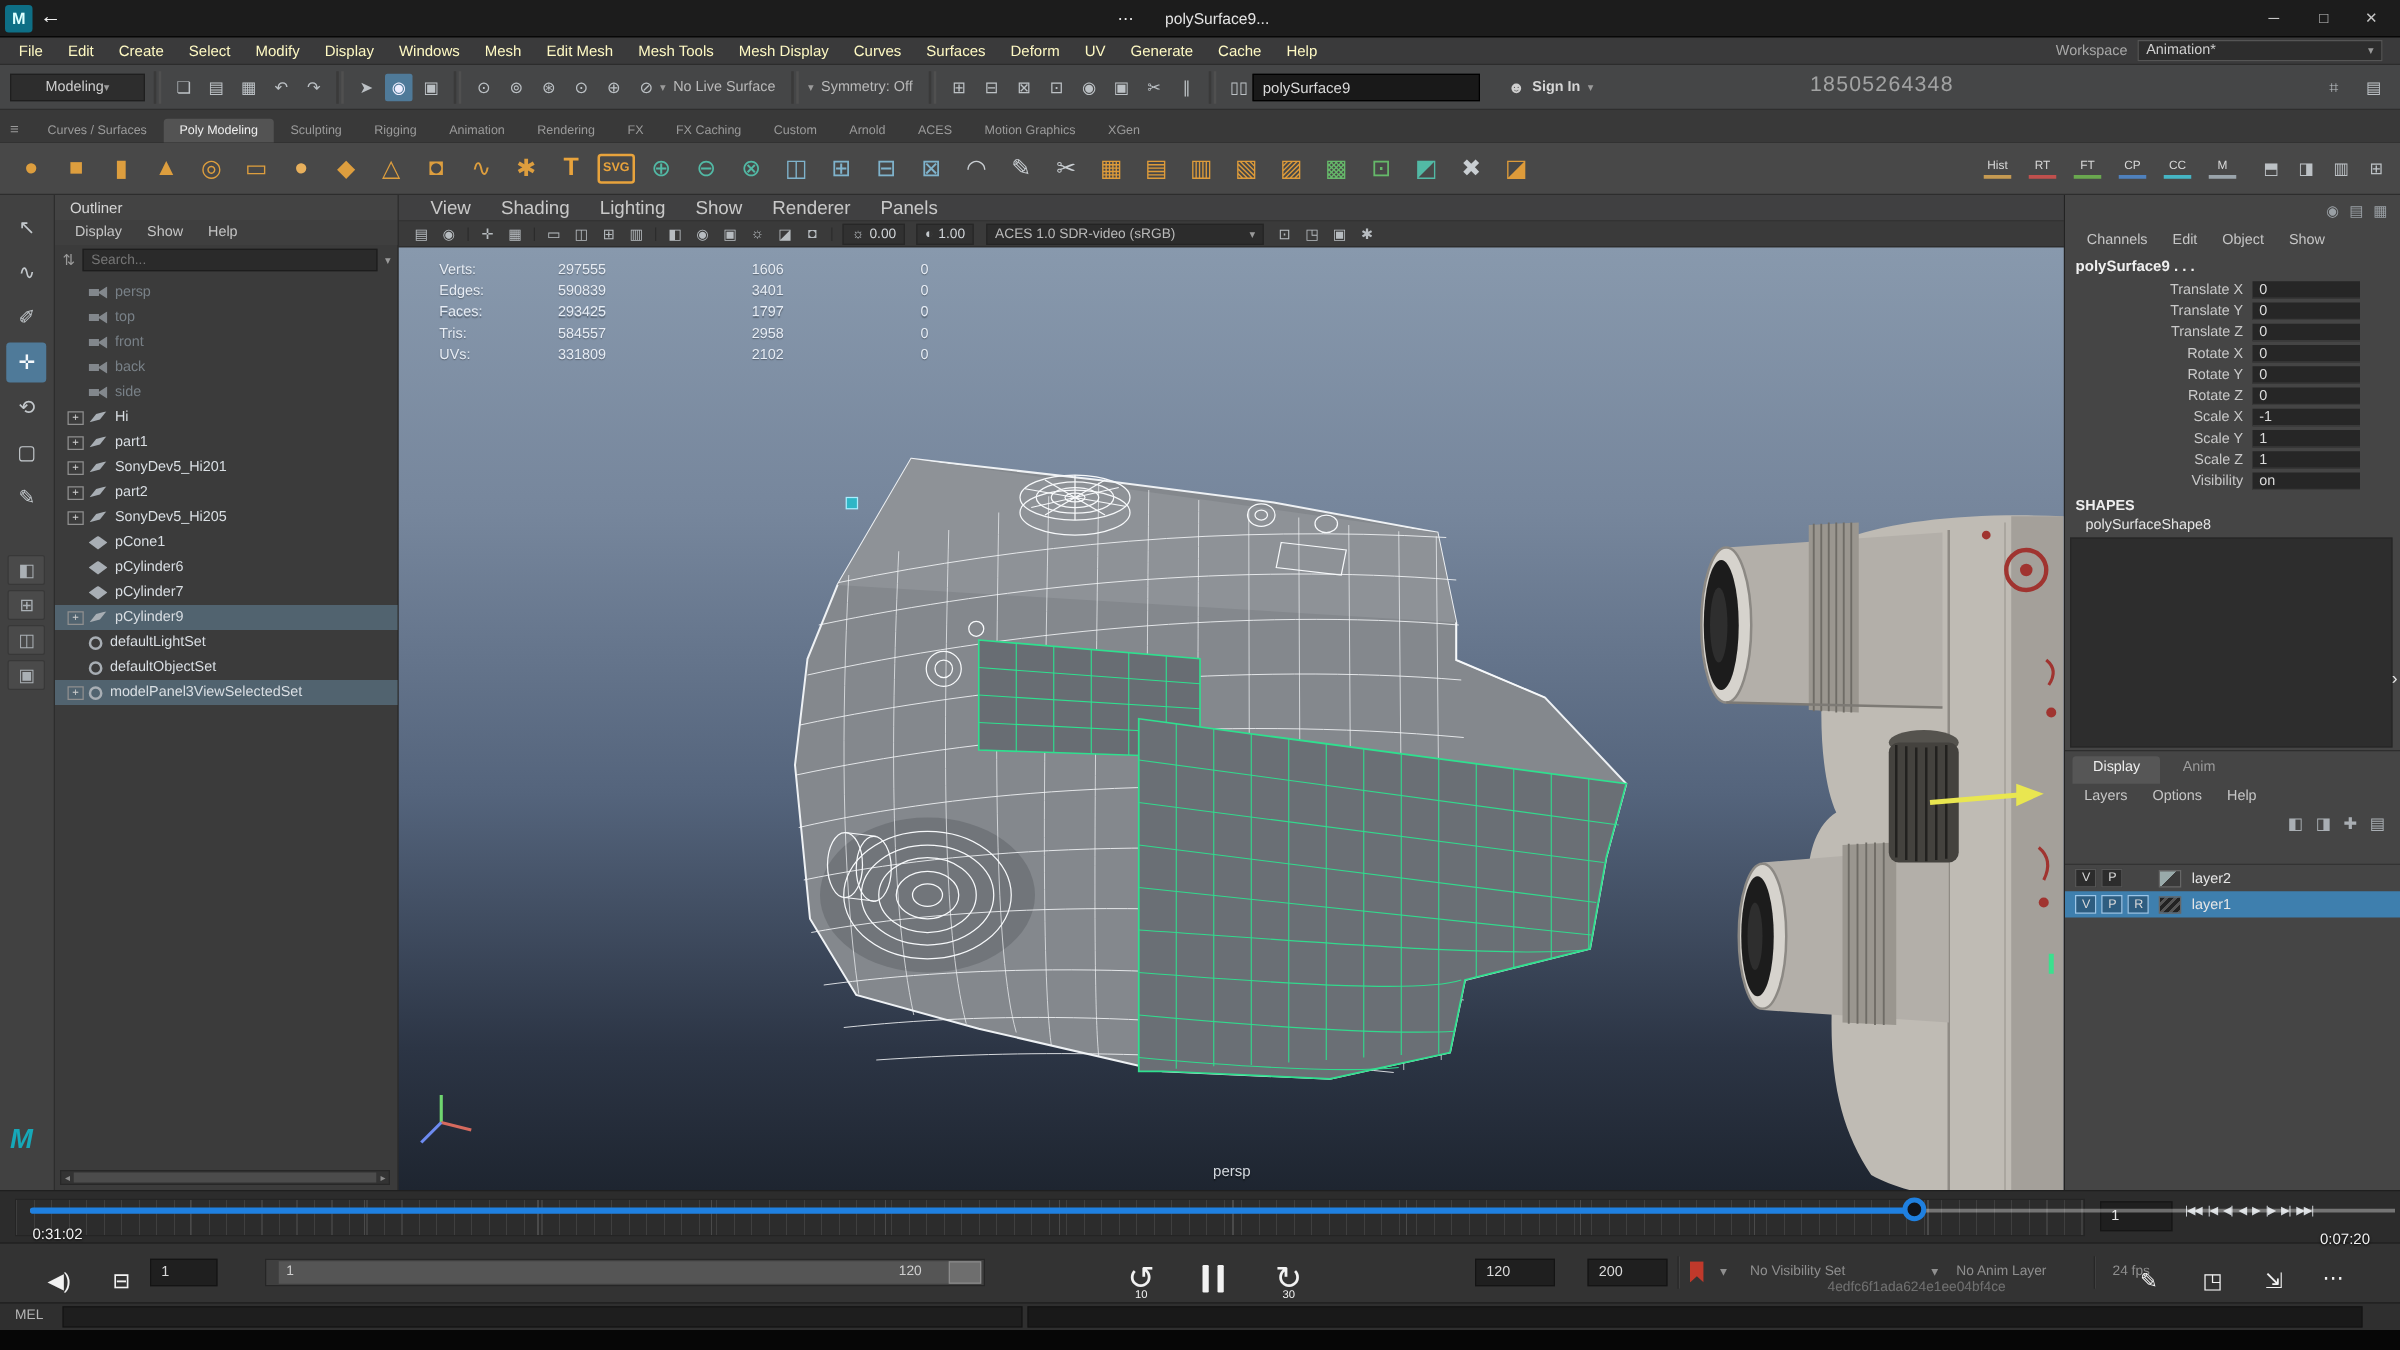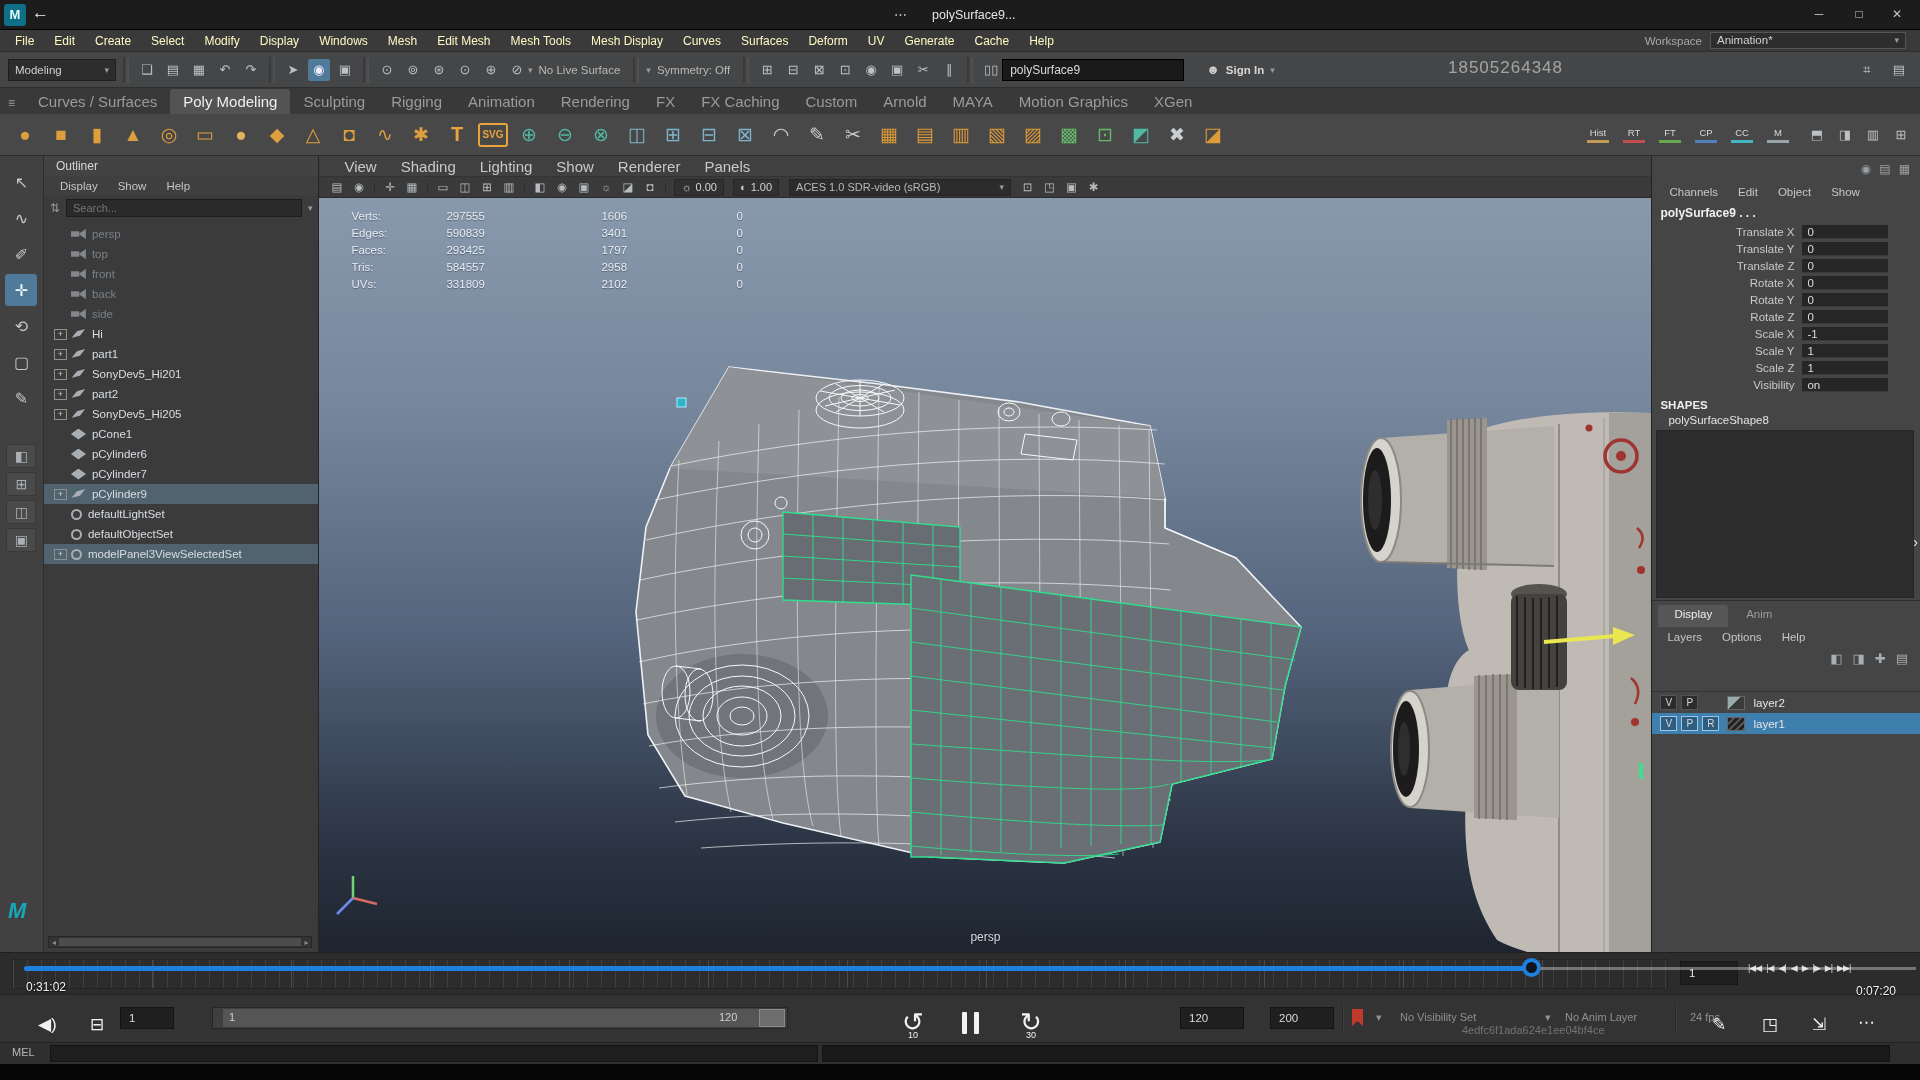--- a/index.html
+++ b/index.html
@@ -15,36 +15,36 @@
   .winbtn{position:absolute;top:4px;width:30px;height:20px;color:#c6c6c6;font-size:12px;text-align:center;line-height:20px}
   
   #menubar{position:absolute;top:30px;left:0;width:1920px;height:22px;background:#3a3a3b;border-bottom:1px solid #2c2c2c;display:flex;align-items:center}
   #menu-items{display:flex;gap:2px;padding-left:6px}
   .menu-item{padding:2px 9px;font-size:12px;color:#fef9c3;white-space:nowrap}
   #workspace{position:absolute;right:14px;top:2px;display:flex;align-items:center;gap:8px}
   #workspace .lbl{font-size:11.5px;color:#a8a8a8}
   #workspace .box{width:196px;height:17px;background:#2d2d2d;border:1px solid #555;font-size:11.5px;color:#cfcfcf;padding:0 6px;line-height:15px;display:flex;justify-content:space-between}
   
   #statusline{position:absolute;top:52px;left:0;width:1920px;height:36px;background:#454647;border-bottom:1px solid #2e2e2e;display:flex;align-items:center}
-  .mode-box{width:108px;height:22px;margin-left:8px;background:#2d2d2d;border:1px solid #1f1f1f;font-size:11.5px;color:#cfcfcf;display:flex;align-items:center;justify-content:space-between;padding:0 6px}
+  .mode-box{width:108px;height:22px;margin-left:8px;background:#2d2d2d;border:1px solid #1f1f1f;font-size:11.5px;color:#cfcfcf;display:flex;align-items:center;justify-content:center;padding:0 16px}
   .sl-sep{width:6px;height:26px;margin:0 7px;border-left:2px solid #3a3a3a;border-right:2px solid #505050}
   .icon-strip{display:flex;gap:4px;align-items:center}
   .sicon{width:22px;height:22px;display:flex;align-items:center;justify-content:center;font-size:13px;color:#bcc1c5;border-radius:2px}
   .sicon.active{background:#4f7a99;color:#eef}
   .sl-text{font-size:11.5px;color:#b9b9b9;white-space:nowrap;margin:0 6px}
   .caret{font-size:9px;color:#9a9a9a}
   #prompt-field{width:182px;height:22px;background:#191919;border:1px solid #000;color:#dadada;font-size:12px;padding:0 7px;line-height:20px}
   #signin-box{display:flex;align-items:center;gap:6px;margin-left:14px;padding:2px 8px}
   #signin-box .glyph{font-size:13px;color:#cfcfcf}
   #signin-box .txt{font-size:11.5px;color:#d6d6d6;font-weight:bold}
   #wm-top{position:absolute;left:1448px;top:58px;font-size:17px;letter-spacing:1px;color:rgba(255,255,255,.5)}
   
   #shelftabs{position:absolute;top:88px;left:0;width:1920px;height:26px;background:#393939;display:flex;align-items:flex-end}
   #shelftabs .ham{font-size:12px;color:#9a9a9a;margin:0 10px 4px 8px}
-  .stab{padding:4px 13px;font-size:15px;color:#9b9b9b;white-space:nowrap}
+  .stab{padding:4px 13px;font-size:10px;color:#9b9b9b;white-space:nowrap}
   .stab.active{background:#535353;color:#efefef;border-radius:3px 3px 0 0}
   
   #shelf{position:absolute;top:114px;left:0;width:1920px;height:42px;background:#484848;border-bottom:1px solid #2d2d2d;display:flex;align-items:center}
   #shelf-icons{display:flex;gap:6px;padding-left:10px;align-items:center}
   .shicon{width:30px;height:30px;display:flex;align-items:center;justify-content:center;font-size:19px}
   .shicon.bold{font-weight:bold;font-size:20px}
   .shicon.badge{font-size:10px;font-weight:bold;border:2px solid currentColor;border-radius:3px;width:30px;height:24px}
   #shelf-chips{position:absolute;right:128px;display:flex;gap:8px;align-items:center}
   .chip{display:flex;flex-direction:column;align-items:center;width:28px}
   .chip .lblc{font-size:9.5px;color:#d8d8d8}
@@ -280,21 +280,21 @@
   <span class="stab">Curves / Surfaces</span>
       <span class="stab active">Poly Modeling</span>
       <span class="stab">Sculpting</span>
       <span class="stab">Rigging</span>
       <span class="stab">Animation</span>
       <span class="stab">Rendering</span>
       <span class="stab">FX</span>
       <span class="stab">FX Caching</span>
       <span class="stab">Custom</span>
       <span class="stab">Arnold</span>
-      <span class="stab">MAYA</span>
+      <span class="stab">ACES</span>
       <span class="stab">Motion Graphics</span>
       <span class="stab">XGen</span>
     </div>
 </div>
 
 <div id="shelf">
   <div id="shelf-icons">
 
   <span class="shicon" style="color: rgb(221, 158, 62);">●</span>
       <span class="shicon" style="color: rgb(221, 158, 62);">■</span>

